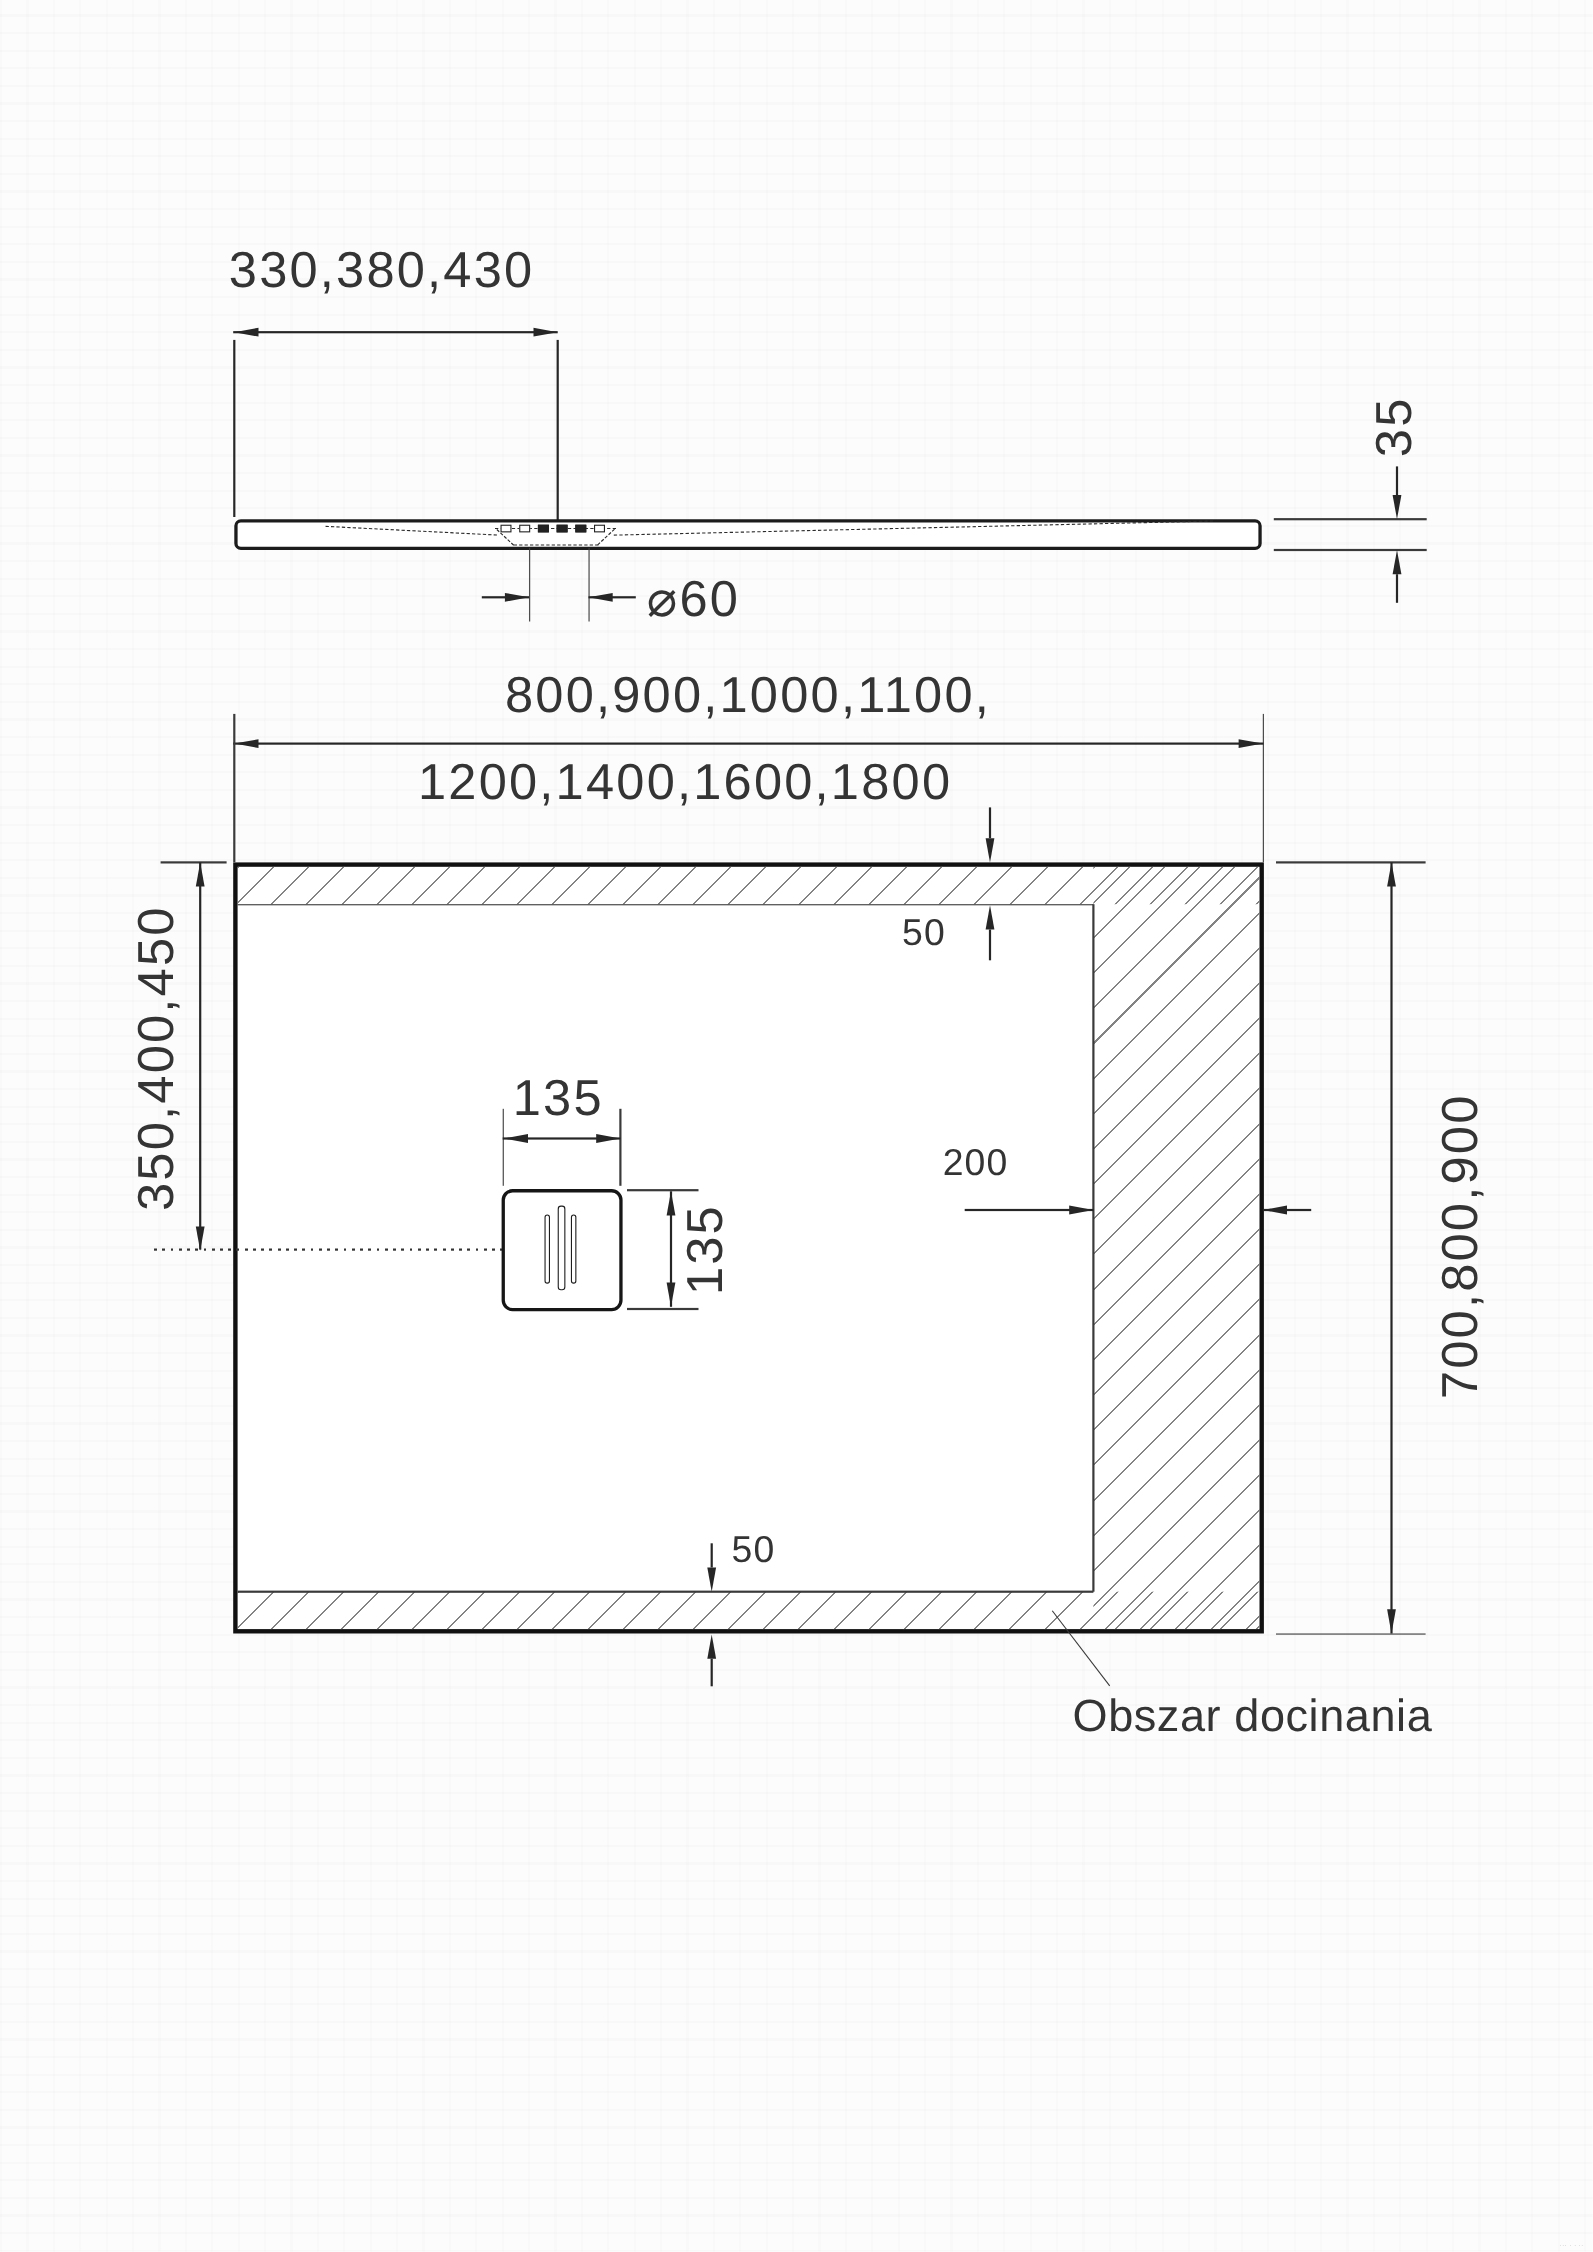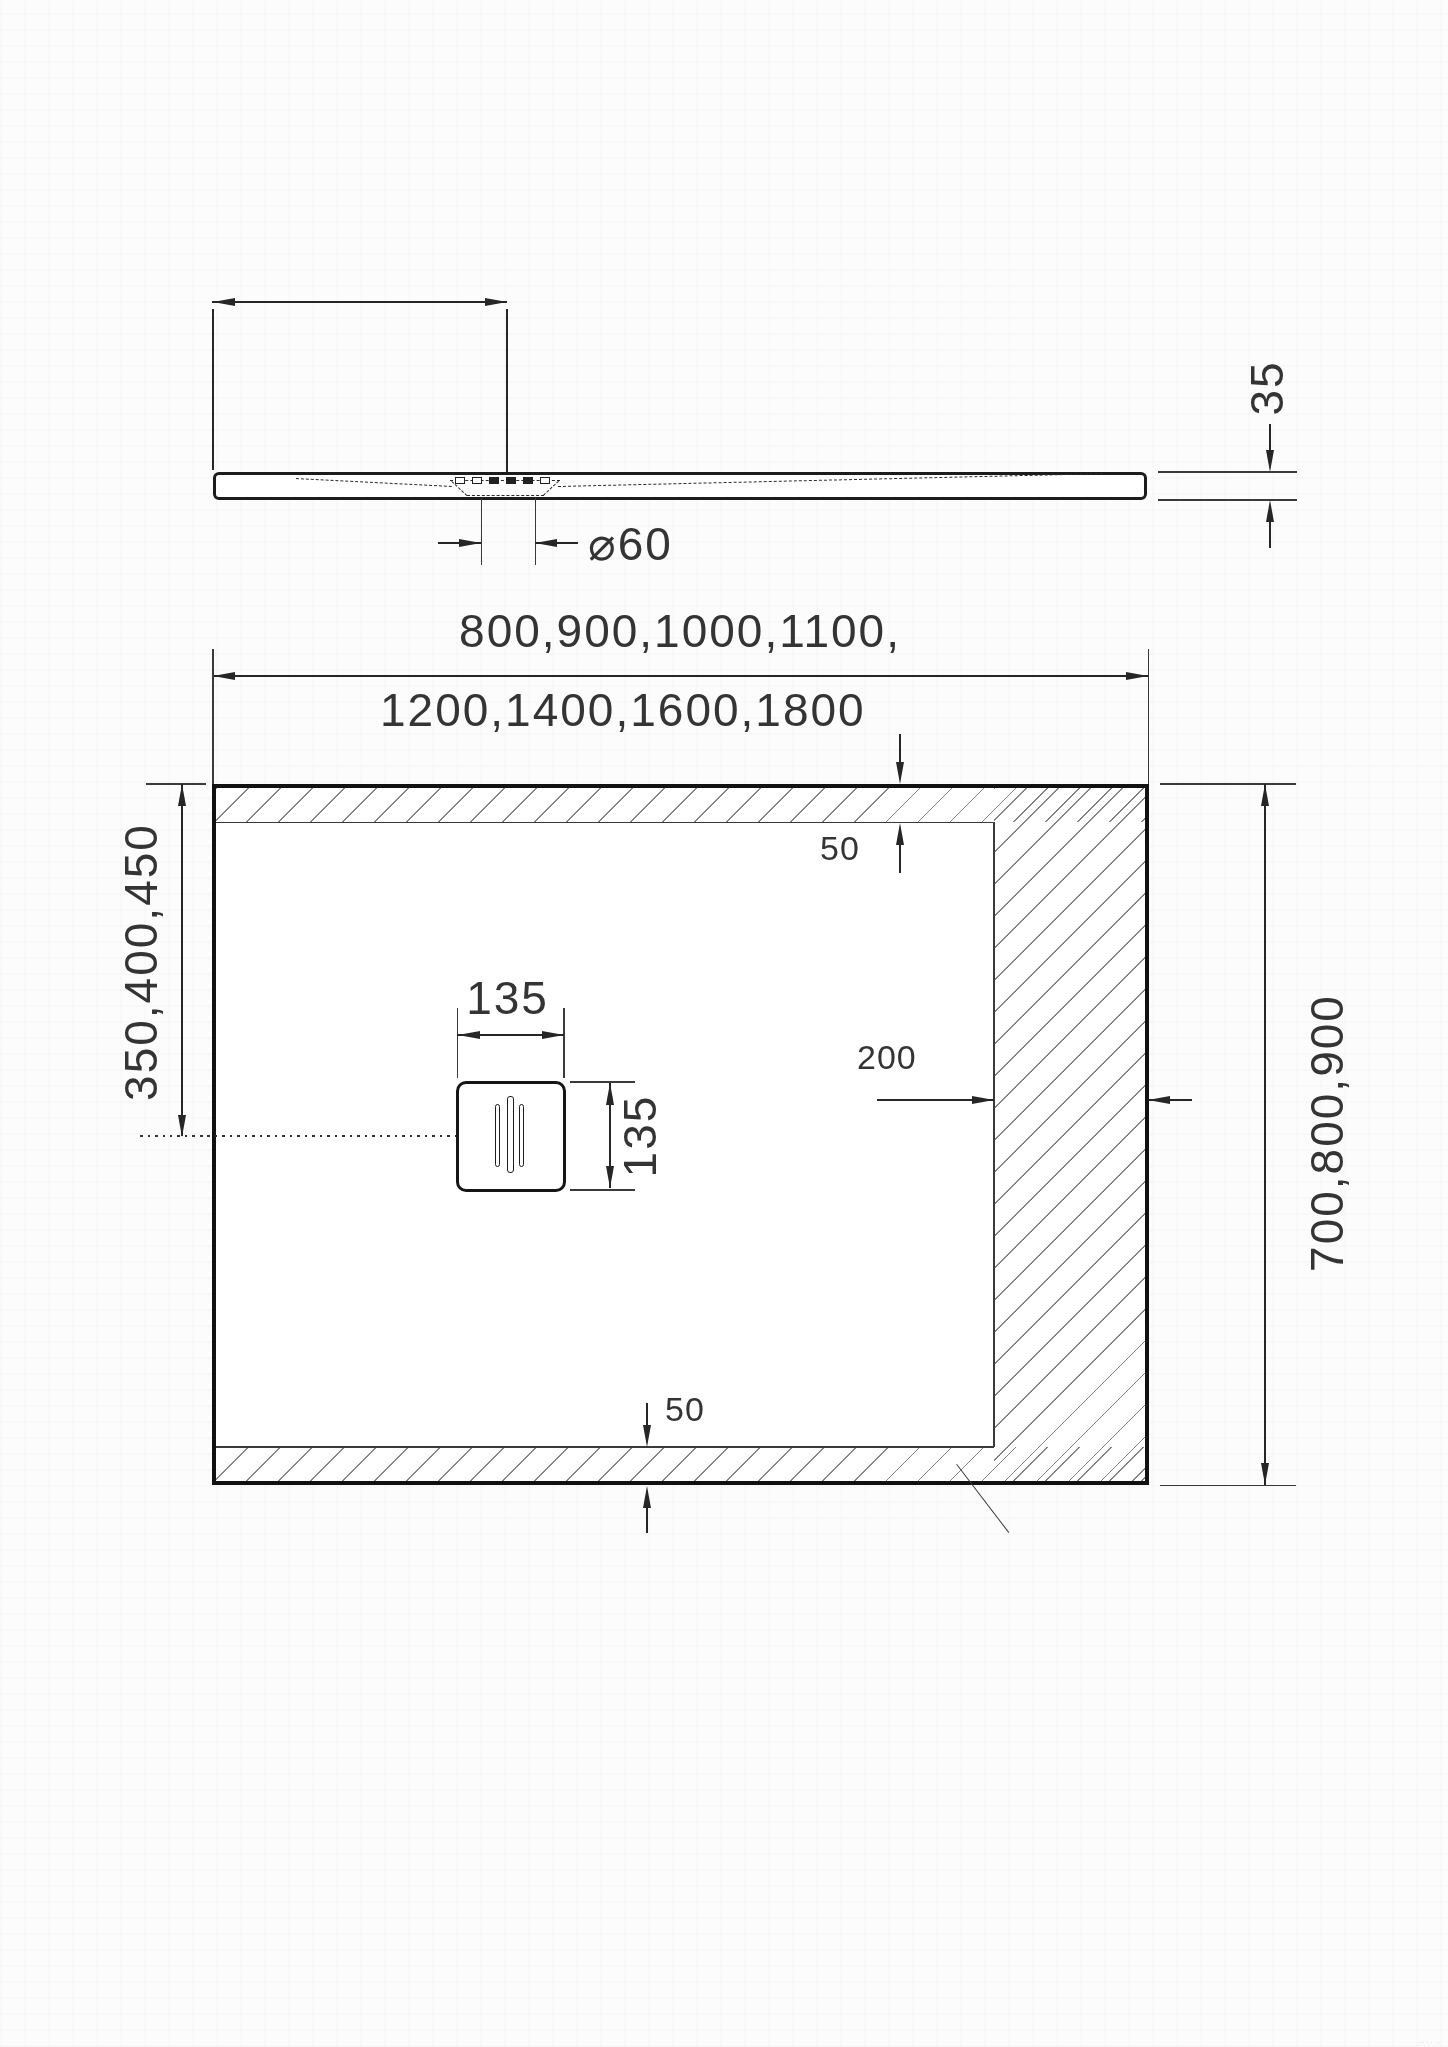--- a/index.html
+++ b/index.html
@@ -33,20 +33,21 @@
   .gb.f{background:#222;}
   .slot{position:absolute; border:1.7px solid #1d1d1d; border-radius:3px; background:#fff; box-sizing:border-box;}
   .dotline{position:absolute; height:2px; background-image:repeating-linear-gradient(90deg, #333 0 2.5px, transparent 2.5px 7.5px);}
   .micro{position:absolute; font-size:5px; letter-spacing:0.6px; color:#9a9a9a;}
 </style>
 </head>
 <body>
 
 <div id="page">
 
+  <div class="lbl big" style="left:208px; top:222px;">330,380,430</div>
   <div class="hl" style="left:212px; top:301.4px; width:295px;"></div>
   <div class="ah l" style="left:213px; top:297.6px;"></div>
   <div class="ah r" style="left:485px; top:297.6px;"></div>
   <div class="vl" style="left:212.4px; top:309px; height:161px;"></div>
   <div class="vl" style="left:506.4px; top:309px; height:170px;"></div>
 
   <div style="position:absolute; left:213px; top:472px; width:934px; height:28px; border:3px solid #1c1c1c; border-radius:6px; background:#fff; box-sizing:border-box;"></div>
   <div class="dash-h" style="left:296px; top:477.5px; width:156px; transform:rotate(2.9deg); transform-origin:left top;"></div>
   <div class="dash-h" style="left:558px; top:485.5px; width:545px; transform:rotate(-1.35deg); transform-origin:left top;"></div>
 
@@ -147,16 +148,17 @@
       <span class="big">700,800,900</span>
     </div>
 
   <div class="vl" style="left:646.4px; top:1403px; height:22px;"></div>
   <div class="ah d" style="left:642.5px; top:1425px;"></div>
   <div class="lbl mid" style="left:665px; top:1392px;">50</div>
   <div class="ah u" style="left:642.5px; top:1485.5px;"></div>
   <div class="vl" style="left:646.4px; top:1507.5px; height:25px;"></div>
 
   <div class="hl thin" style="left:957px; top:1464px; width:86px; transform:rotate(52.6deg); transform-origin:left top;"></div>
+  <div class="lbl small-cap" style="left:975px; top:1540px;">Obszar docinania</div>
 
   <div class="micro" style="left:1418px; top:2039px;">··· · · ·· ···· ··</div>
 
 </div>
 
 </body></html>

